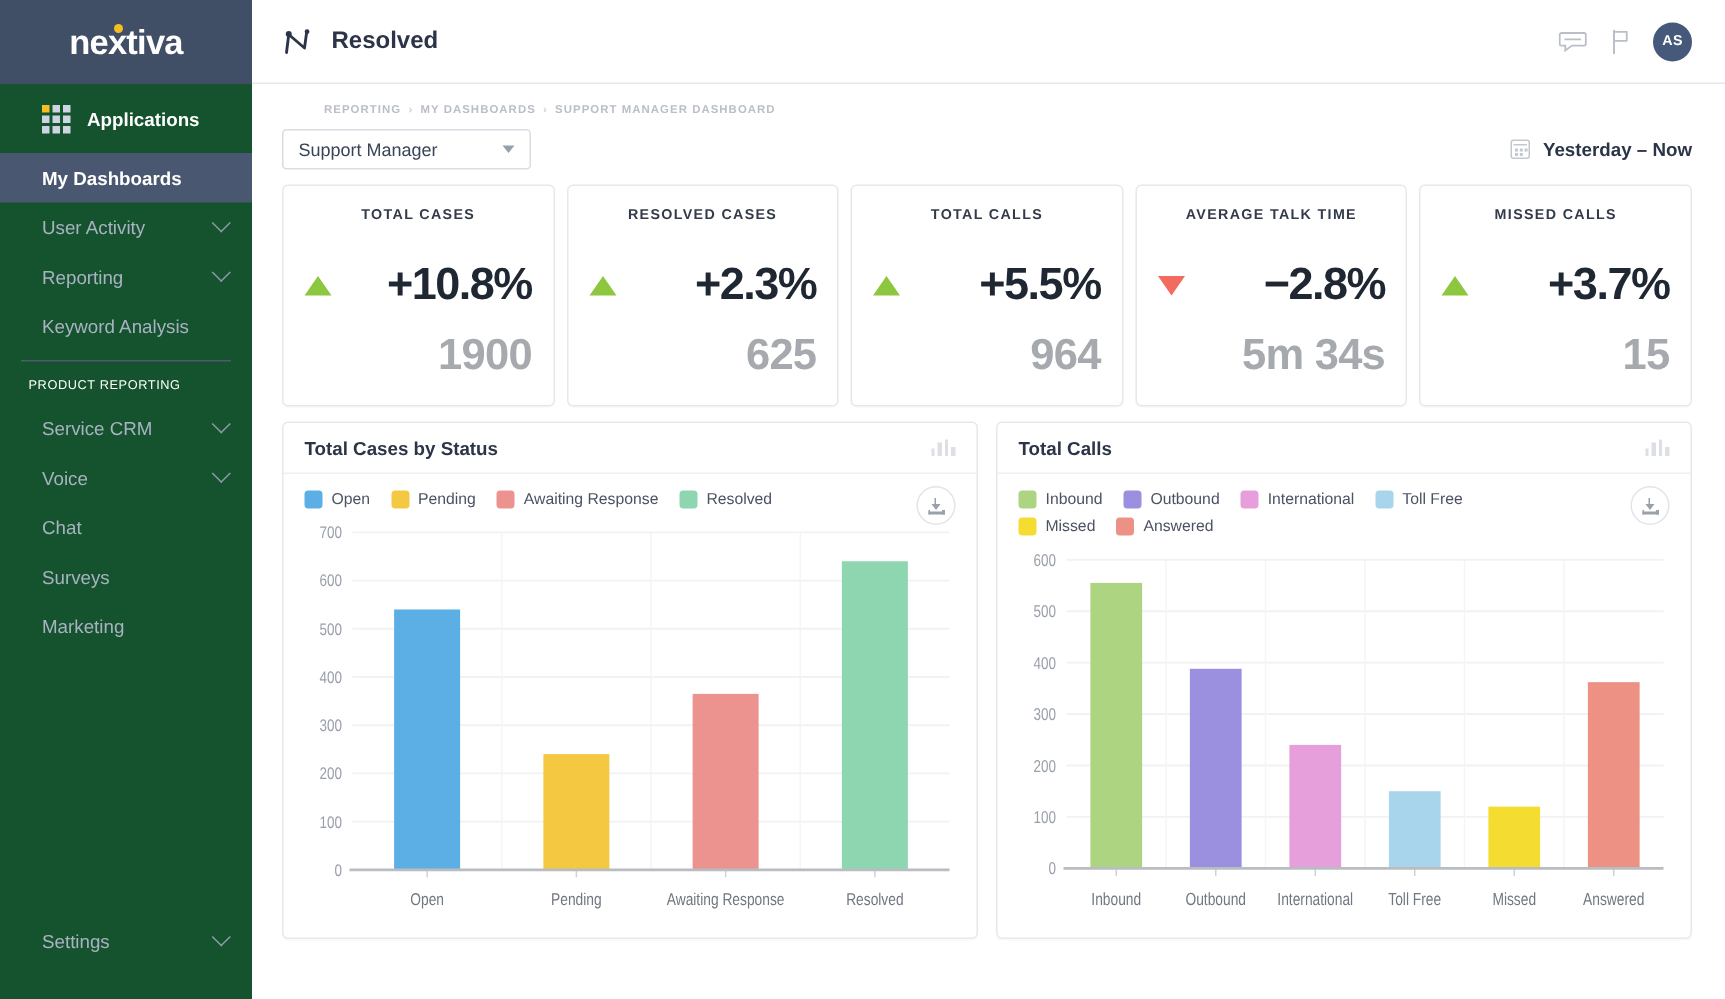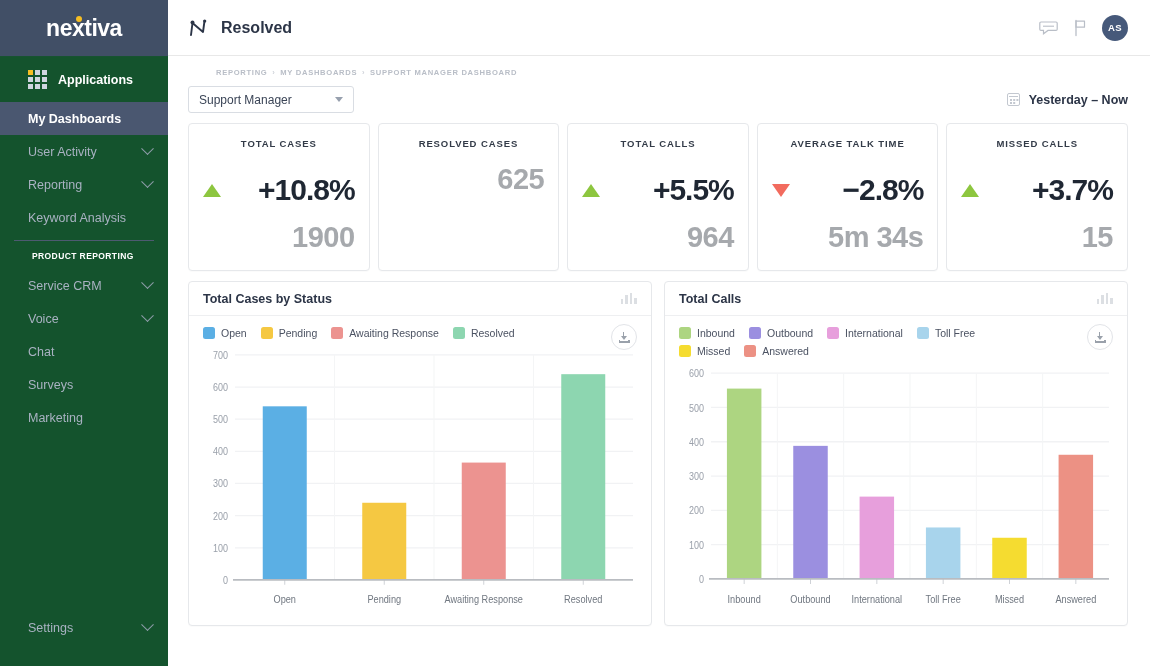--- a/index.html
+++ b/index.html
@@ -45,22 +45,22 @@
     padding: 0 16px 0 28px; color:#A9B2C2; font-size:12.5px;
     cursor:pointer; font-weight:500;
   }
   .nav-item.active { background:#4A5770; color:#ffffff; font-weight:700; }
   .nav-item .chev {
     width:9px; height:9px; border-right:1.6px solid #9aa4b6; border-bottom:1.6px solid #9aa4b6;
     transform: rotate(45deg) translate(-2px,-2px); opacity:.9;
   }
   .nav-sep { height:1px; background:#4d5a71; margin:6px 14px 4px 14px; }
   .nav-section {
-    color:#ffffff; font-size:8.5px; font-weight:700; letter-spacing:0.4px;
-    padding: 6px 0 8px 32px;
+    color:#ffffff; font-size:8.5px; font-weight:400; letter-spacing:0.4px;
+    padding: 6px 0 8px 19px;
   }
   .sidebar-spacer { flex:1; }
   .nav-item.settings { margin-bottom: 22px; }
 
   
   .main { flex:1; display:flex; flex-direction:column; background:#ffffff; }
   .topbar {
     height:56px; display:flex; align-items:center; justify-content:space-between;
     padding: 0 22px 0 20px; border-bottom:1px solid #e8e8e8;
   }
@@ -265,20 +265,24 @@
         <div class="kpi-title">TOTAL CASES</div>
         <div class="kpi-mid">
           <span class="tri up"></span>
           <span class="kpi-delta">+10.8%</span>
         </div>
         <div class="kpi-value">1900</div>
       </div>
 
       <div class="kpi">
         <div class="kpi-title">RESOLVED CASES</div>
+        <div class="kpi-mid">
+          <span class="tri up"></span>
+          <span class="kpi-delta">+2.3%</span>
+        </div>
         <div class="kpi-value">625</div>
       </div>
 
       <div class="kpi">
         <div class="kpi-title">TOTAL CALLS</div>
         <div class="kpi-mid">
           <span class="tri up"></span>
           <span class="kpi-delta">+5.5%</span>
         </div>
         <div class="kpi-value">964</div>

